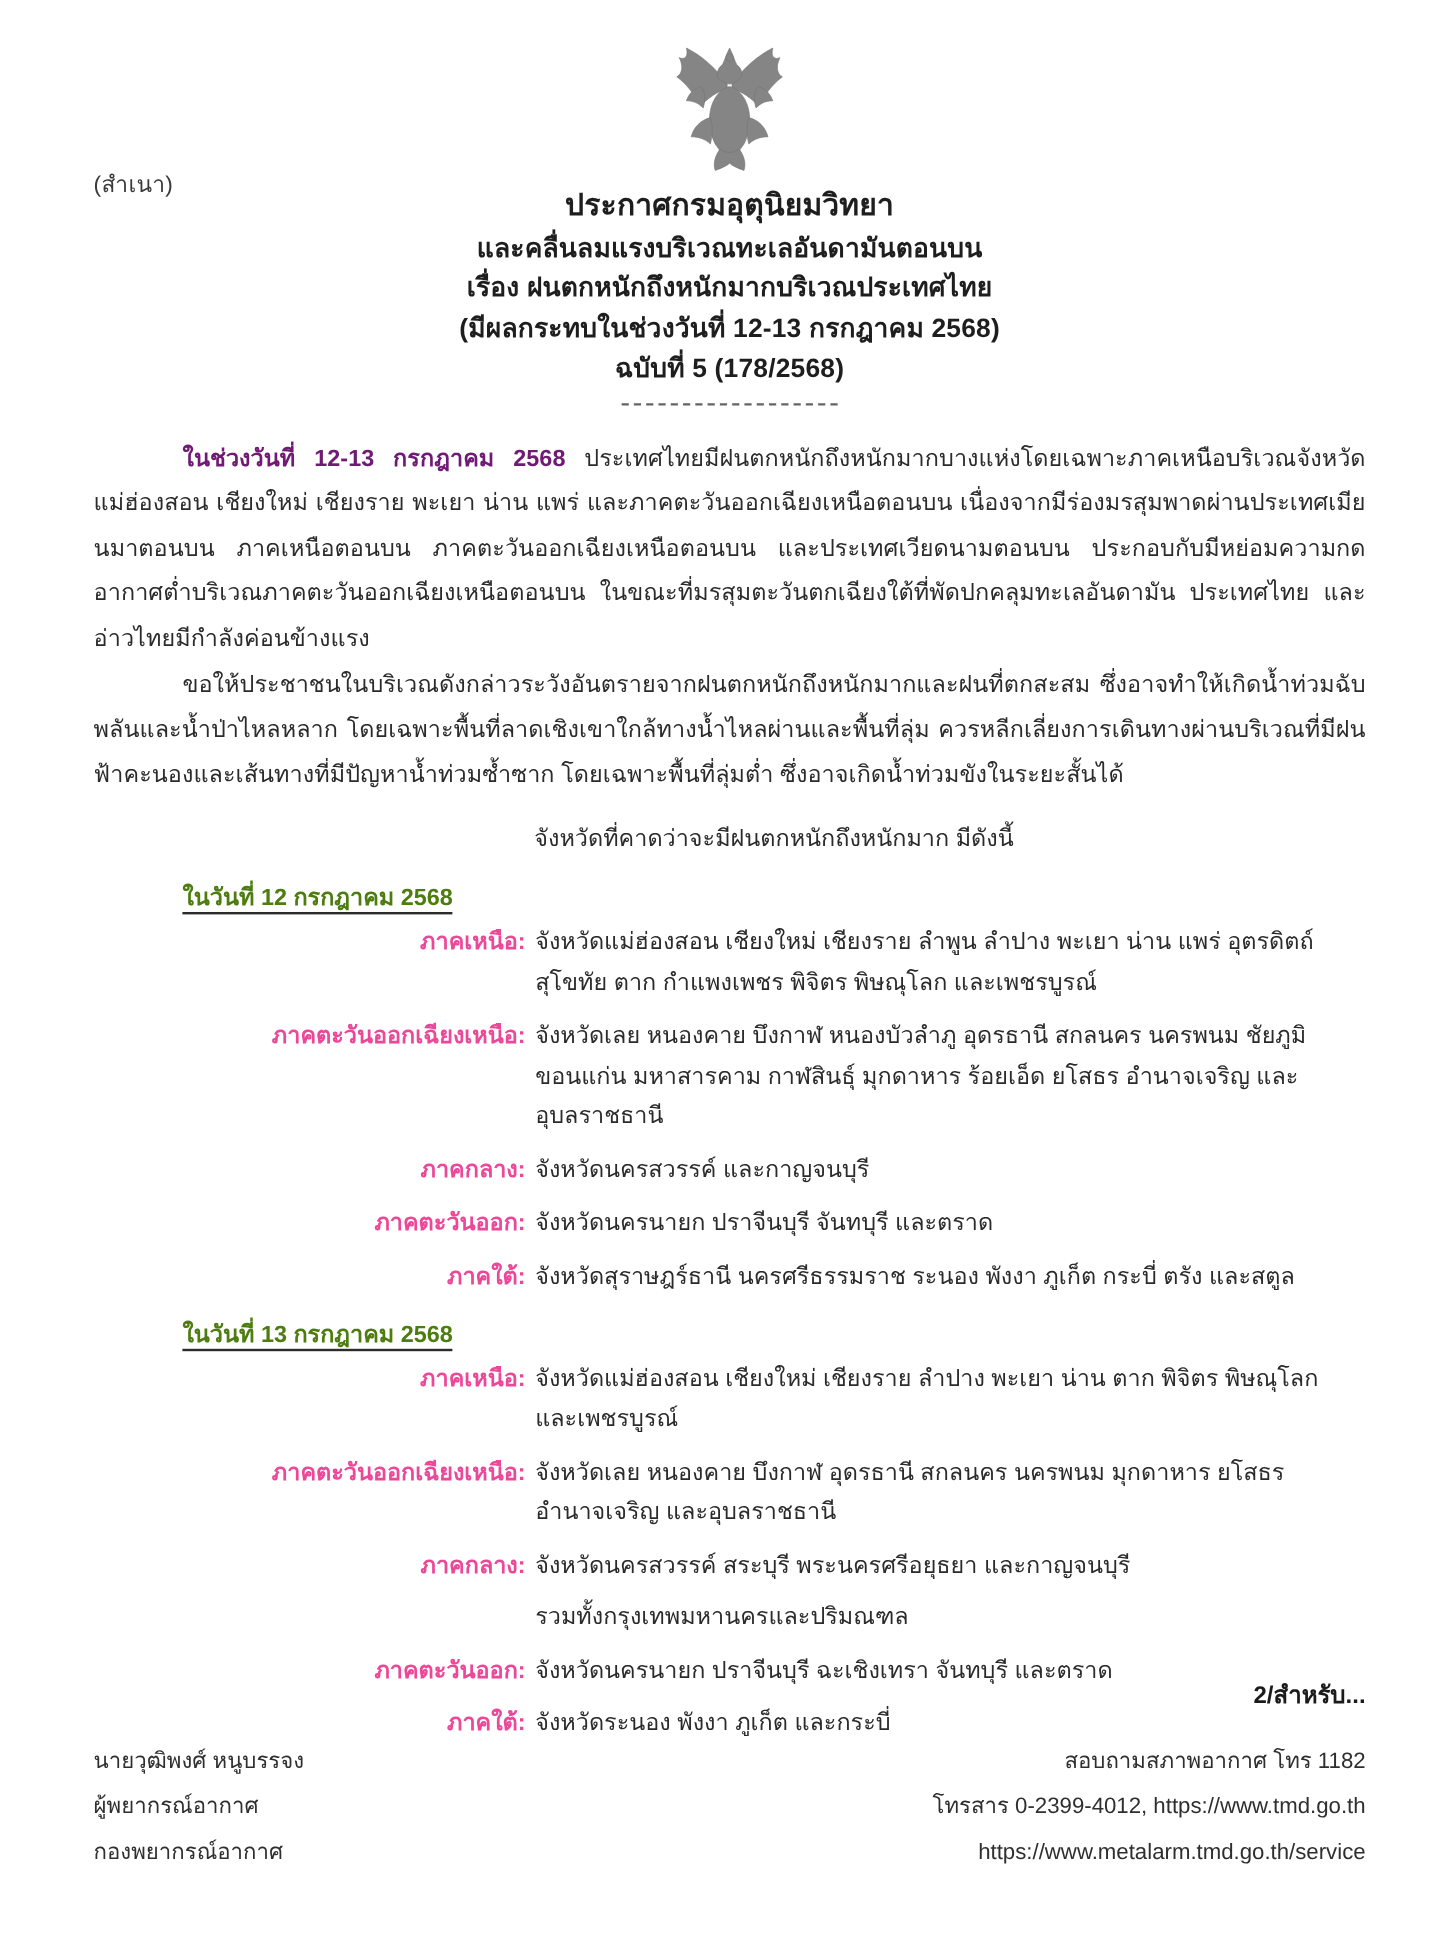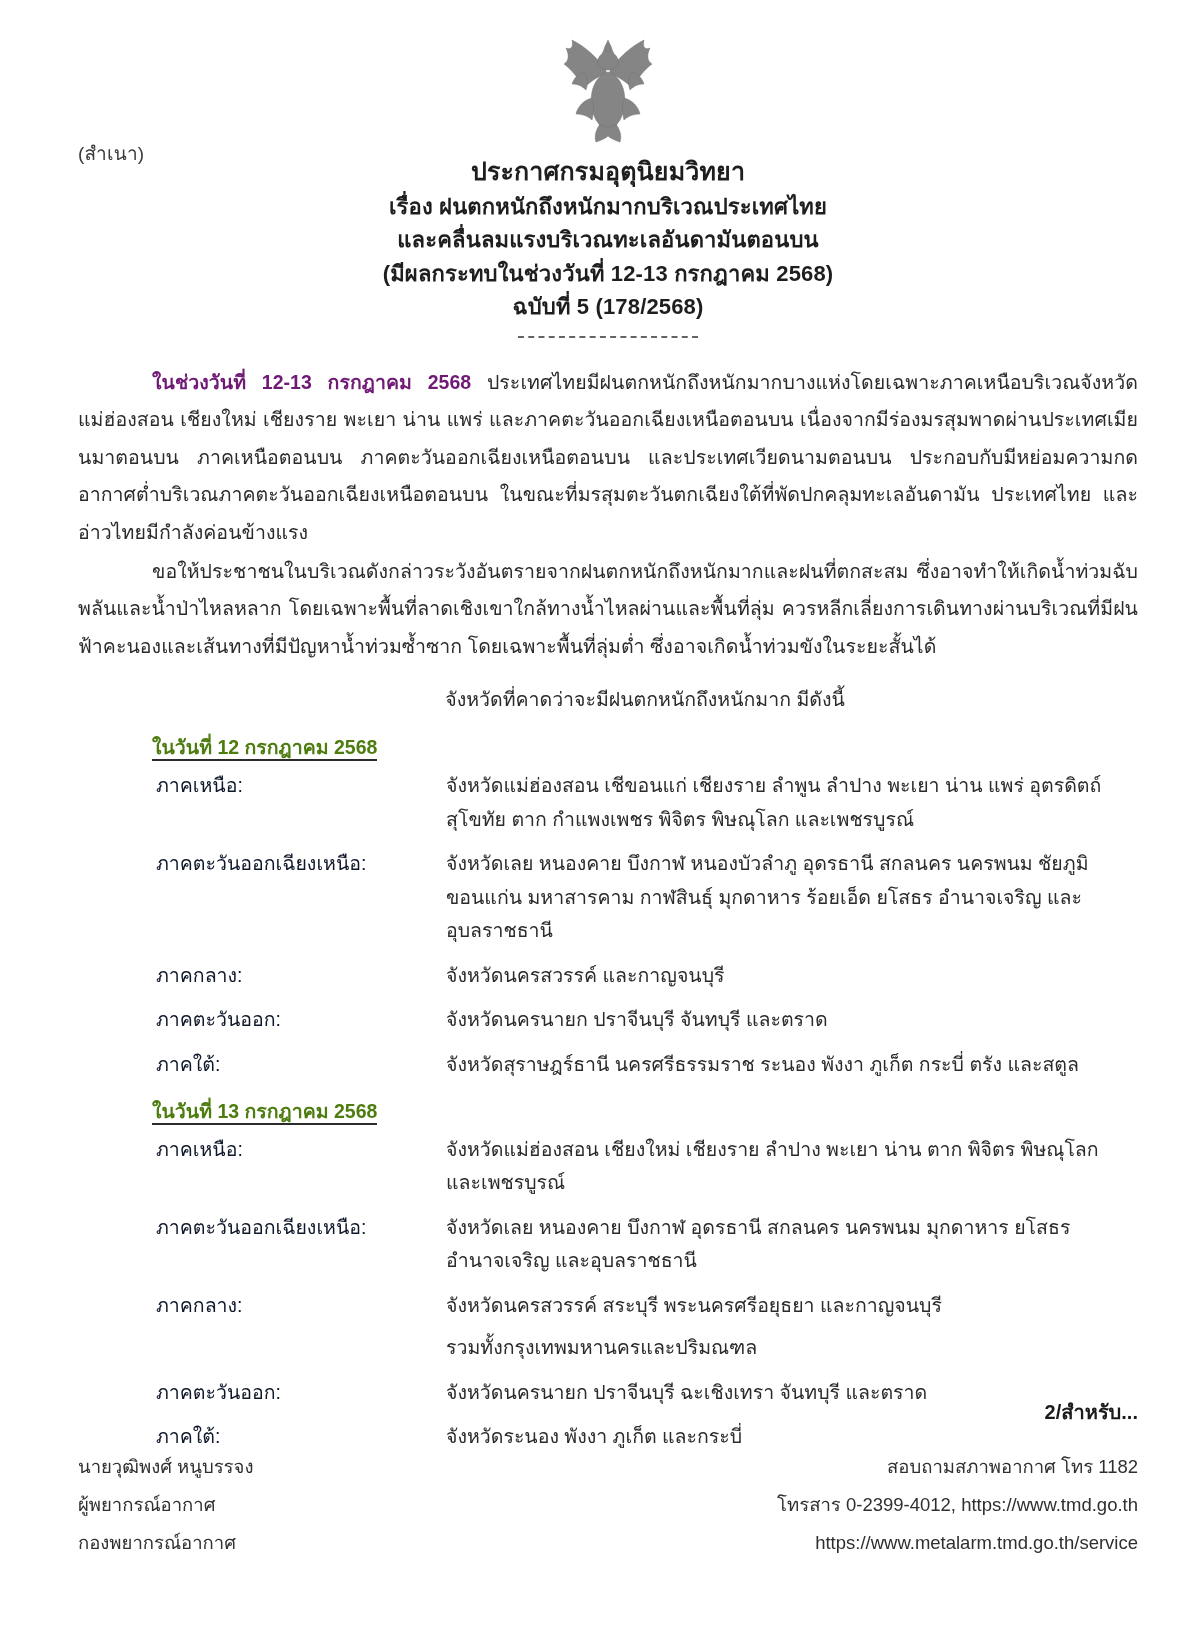--- a/index.html
+++ b/index.html
@@ -112,23 +112,24 @@
   .regions { padding-left: 78px; }
   .region-row {
     display: flex;
     align-items: flex-start;
     margin-bottom: 11px;
     font-size: 19.5px;
     line-height: 1.72;
   }
   .region-label {
     flex: 0 0 290px;
-    font-weight: normal;
-    color: #0f172a;
+    font-weight: bold;
+    color: #ec4899;
     padding-right: 8px;
+    text-align: right;
   }
   .region-val {
     flex: 1 1 auto;
     color: #2b2b2b;
     max-width: 700px;
   }
   .region-val .extra {
     display: block;
     margin-top: 9px;
   }
@@ -190,39 +191,39 @@
 
         <path d="M56 98 C52 104 50 110 52 116 C58 114 62 112 64 110 C66 112 70 114 76 116 C78 110 76 104 72 98 C68 102 60 102 56 98 Z"></path>
       </g>
     </svg>
   </div>
 
   <div class="copy-marker">(สำเนา)</div>
 
   <div class="title-block">
     <div class="t-line t-main">ประกาศกรมอุตุนิยมวิทยา</div>
+    <div class="t-line t-sub2">และคลื่นลมแรงบริเวณทะเลอันดามันตอนบน</div>
     <div class="t-line t-sub">เรื่อง ฝนตกหนักถึงหนักมากบริเวณประเทศไทย</div>
-    <div class="t-line t-sub2">และคลื่นลมแรงบริเวณทะเลอันดามันตอนบน</div>
     <div class="t-line t-eff">(มีผลกระทบในช่วงวันที่ 12-13 กรกฎาคม 2568)</div>
     <div class="t-line t-issue">ฉบับที่ 5 (178/2568)</div>
     <div class="divider"></div>
   </div>
 
   <div class="body">
     <p class="para indent-lg"><span class="strong">ในช่วงวันที่ 12-13 กรกฎาคม 2568</span><span> ประเทศไทยมีฝนตกหนักถึงหนักมากบางแห่งโดยเฉพาะภาคเหนือบริเวณจังหวัดแม่ฮ่องสอน เชียงใหม่ เชียงราย พะเยา น่าน แพร่ และภาคตะวันออกเฉียงเหนือตอนบน เนื่องจากมีร่องมรสุมพาดผ่านประเทศเมียนมาตอนบน ภาคเหนือตอนบน ภาคตะวันออกเฉียงเหนือตอนบน และประเทศเวียดนามตอนบน ประกอบกับมีหย่อมความกดอากาศต่ำบริเวณภาคตะวันออกเฉียงเหนือตอนบน ในขณะที่มรสุมตะวันตกเฉียงใต้ที่พัดปกคลุมทะเลอันดามัน ประเทศไทย และอ่าวไทยมีกำลังค่อนข้างแรง</span></p>
     <p class="para indent-md">ขอให้ประชาชนในบริเวณดังกล่าวระวังอันตรายจากฝนตกหนักถึงหนักมากและฝนที่ตกสะสม ซึ่งอาจทำให้เกิดน้ำท่วมฉับพลันและน้ำป่าไหลหลาก โดยเฉพาะพื้นที่ลาดเชิงเขาใกล้ทางน้ำไหลผ่านและพื้นที่ลุ่ม ควรหลีกเลี่ยงการเดินทางผ่านบริเวณที่มีฝนฟ้าคะนองและเส้นทางที่มีปัญหาน้ำท่วมซ้ำซาก โดยเฉพาะพื้นที่ลุ่มต่ำ ซึ่งอาจเกิดน้ำท่วมขังในระยะสั้นได้</p>
   </div>
 
   <div class="lead-note">จังหวัดที่คาดว่าจะมีฝนตกหนักถึงหนักมาก มีดังนี้</div>
 
   <div class="day-head"><span class="u">ในวันที่ 12 กรกฎาคม 2568</span></div>
   <div class="regions">
     <div class="region-row">
       <div class="region-label">ภาคเหนือ:</div>
-      <div class="region-val">จังหวัดแม่ฮ่องสอน เชีขอนแก่ เชียงราย ลำพูน ลำปาง พะเยา น่าน แพร่ อุตรดิตถ์ สุโขทัย ตาก กำแพงเพชร พิจิตร พิษณุโลก และเพชรบูรณ์</div>
+      <div class="region-val">จังหวัดแม่ฮ่องสอน เชียงใหม่ เชียงราย ลำพูน ลำปาง พะเยา น่าน แพร่ อุตรดิตถ์ สุโขทัย ตาก กำแพงเพชร พิจิตร พิษณุโลก และเพชรบูรณ์</div>
     </div>
     <div class="region-row">
       <div class="region-label">ภาคตะวันออกเฉียงเหนือ:</div>
       <div class="region-val">จังหวัดเลย หนองคาย บึงกาฬ หนองบัวลำภู อุดรธานี สกลนคร นครพนม ชัยภูมิ ขอนแก่น มหาสารคาม กาฬสินธุ์ มุกดาหาร ร้อยเอ็ด ยโสธร อำนาจเจริญ และอุบลราชธานี</div>
     </div>
     <div class="region-row">
       <div class="region-label">ภาคกลาง:</div>
       <div class="region-val">จังหวัดนครสวรรค์ และกาญจนบุรี</div>
     </div>
     <div class="region-row">

